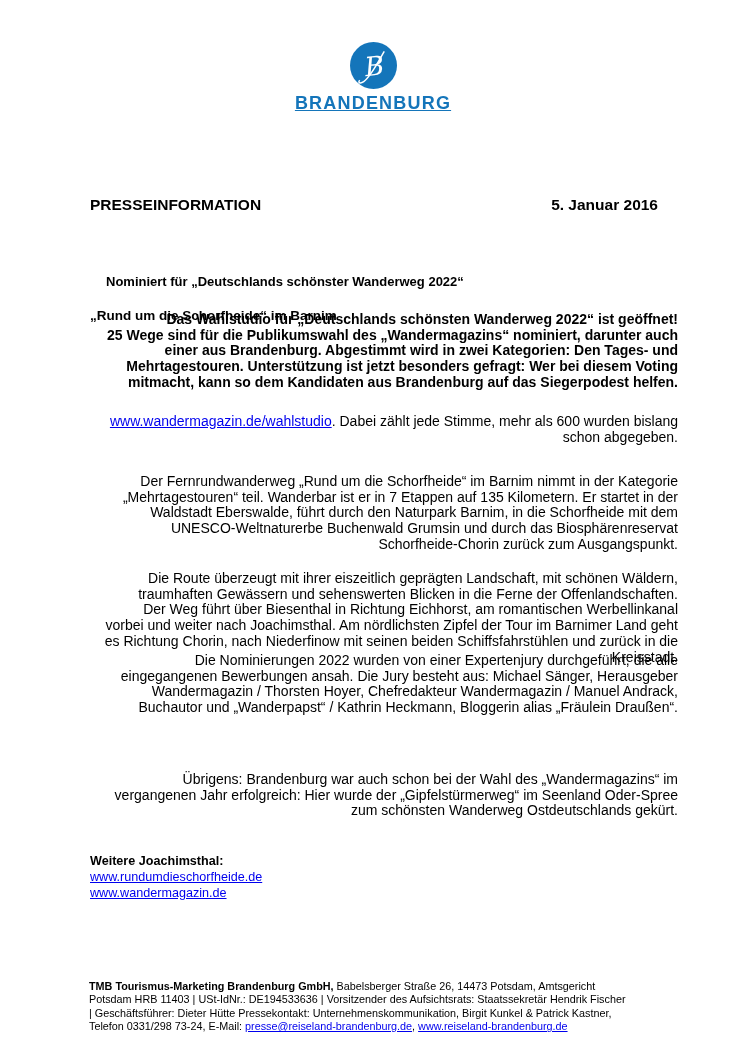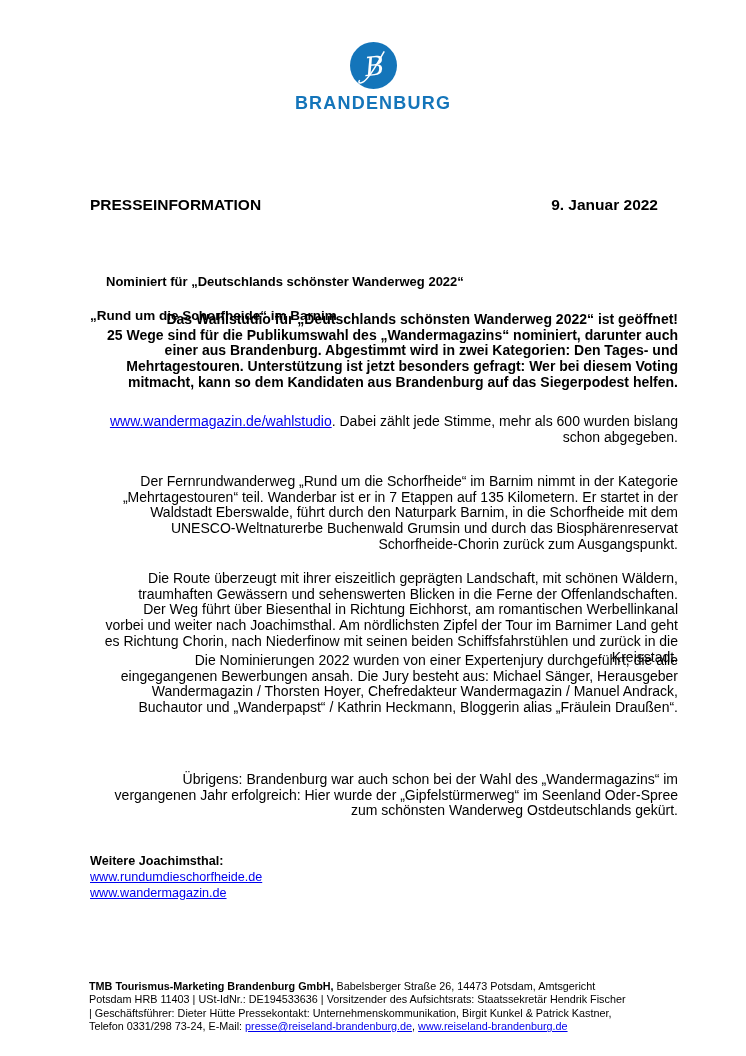--- a/index.html
+++ b/index.html
@@ -34,20 +34,21 @@
     color: var(--brand-blue, #1475ba);
     display: block;
   }
   .wordmark {
     margin-top: 5px;
     font-size: 18px;
     font-weight: bold;
     letter-spacing: 1.2px;
     color: var(--brand-blue, #1475ba);
     line-height: 1;
+    text-decoration: underline;
   }
 
   
   .header-row {
     position: absolute;
     top: 196px;
     left: 90px;
     width: 568px;
     display: flex;
     justify-content: space-between;
@@ -132,21 +133,21 @@
     <svg class="monogram" viewBox="0 0 48 48" aria-hidden="true">
       <circle cx="24" cy="24" r="24" fill="currentColor"></circle>
       <path d="M10 39 C 7.5 41.5 10.5 43 14 40.5 C 21 35.5 28 22 35 9.5" stroke="#ffffff" stroke-width="1.5" fill="none"></path>
       <text x="15" y="34" font-family="DejaVu Serif, serif" font-style="italic" font-size="27" fill="#ffffff" transform="rotate(-6 24 24)">B</text>
     </svg>
     <div class="wordmark">BRANDENBURG</div>
   </div>
 
   <div class="header-row">
     <span>PRESSEINFORMATION</span>
-    <span>9. Januar 2022</span>
+    <span>5. Januar 2016</span>
   </div>
 
   <div class="title-block">
     <h1>Nominiert für „Deutschlands schönster Wanderweg 2022“</h1>
     <h2>„Rund um die Schorfheide“ im Barnim</h2>
   </div>
 
   <p class="para lead">Das Wahlstudio für „Deutschlands schönsten Wanderweg 2022“ ist geöffnet!
 25 Wege sind für die Publikumswahl des „Wandermagazins“ nominiert, darunter auch
 einer aus Brandenburg. Abgestimmt wird in zwei Kategorien: Den Tages- und

